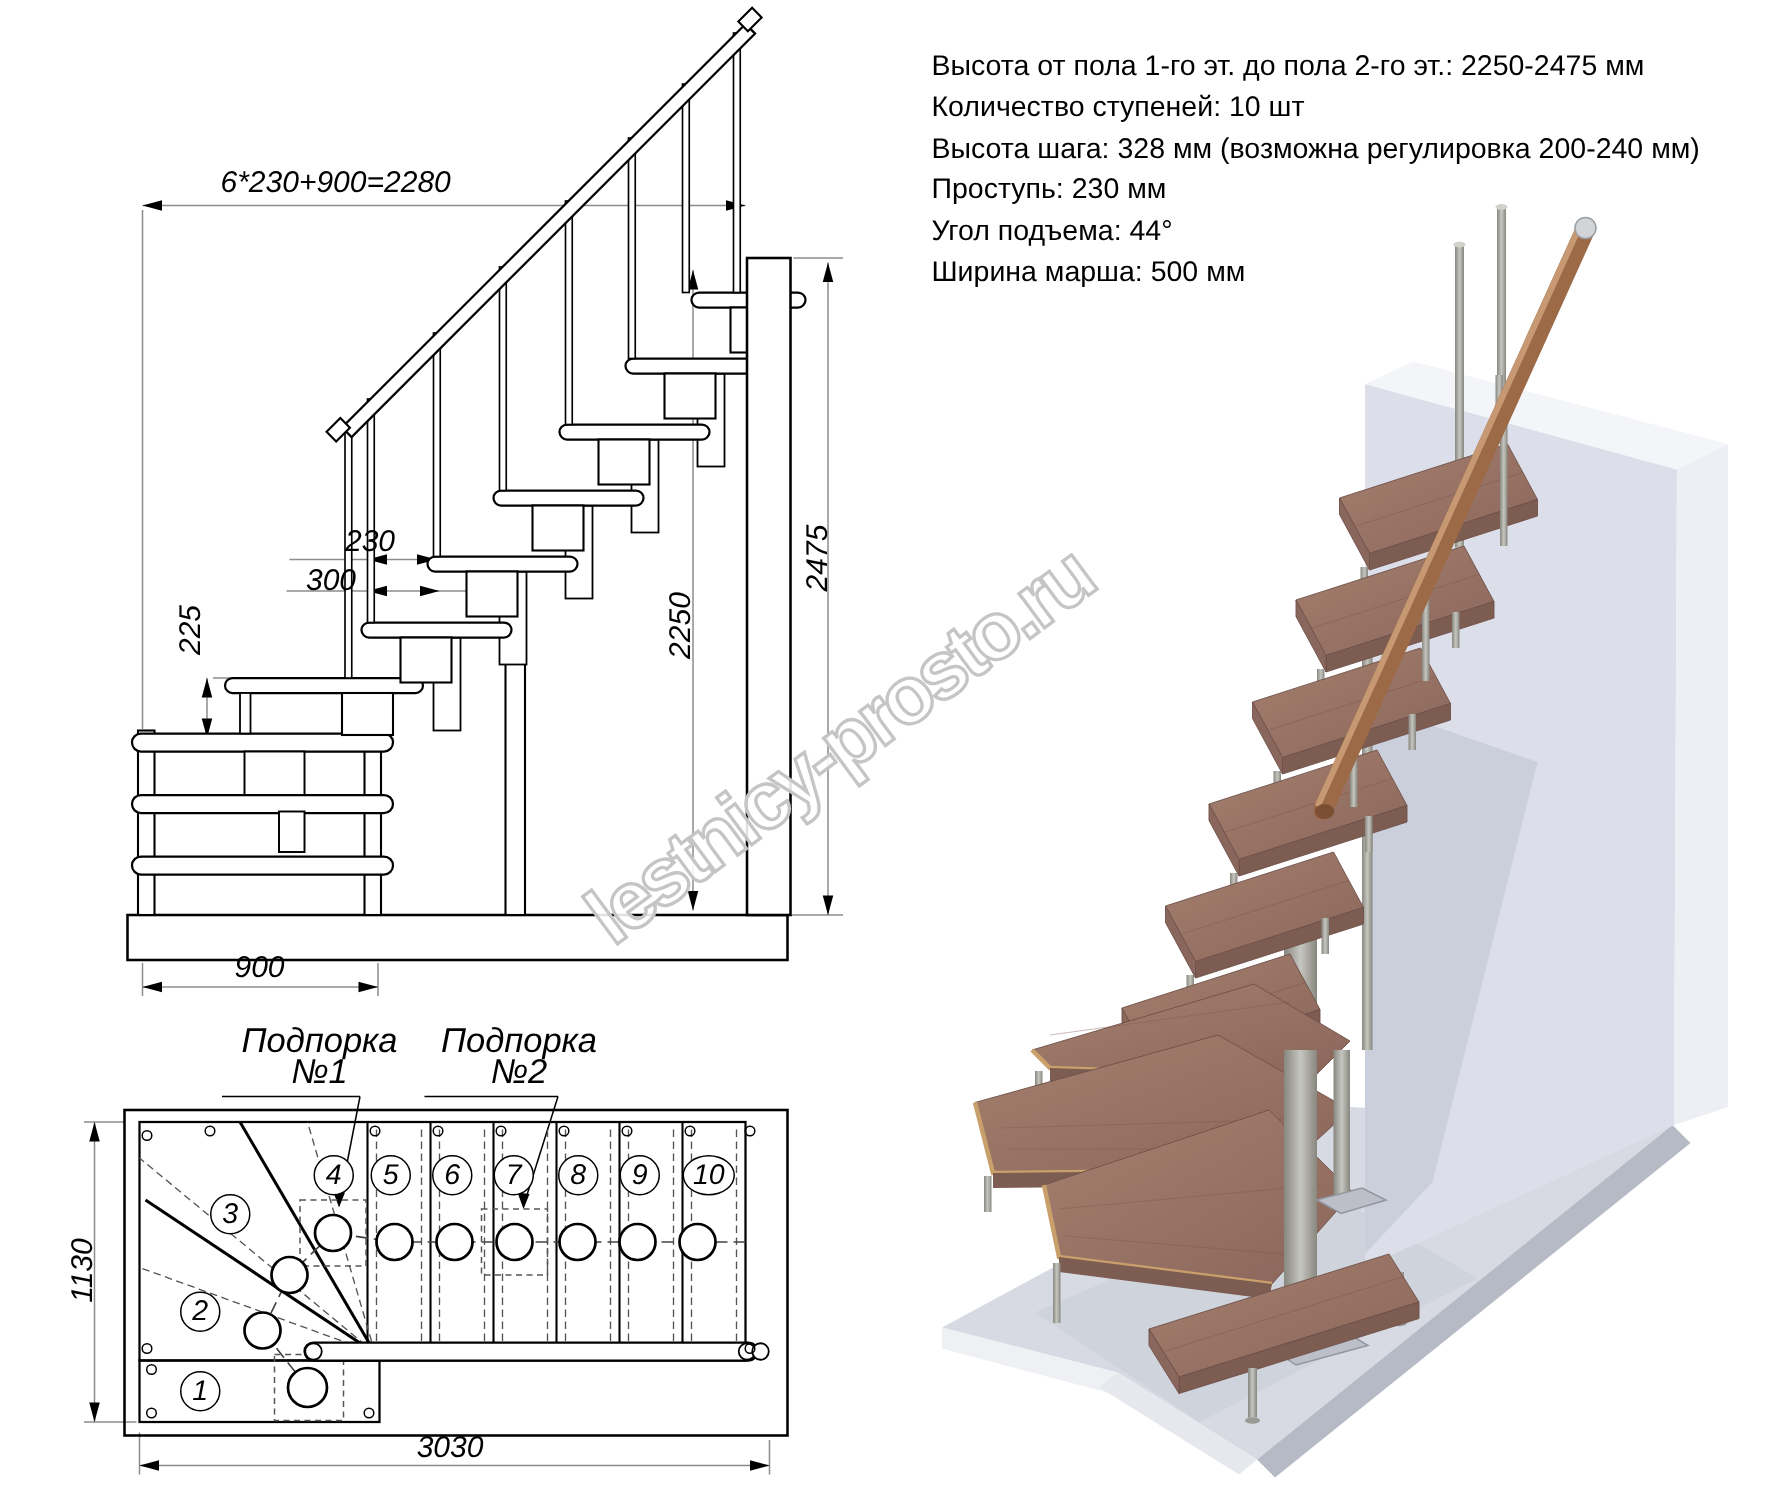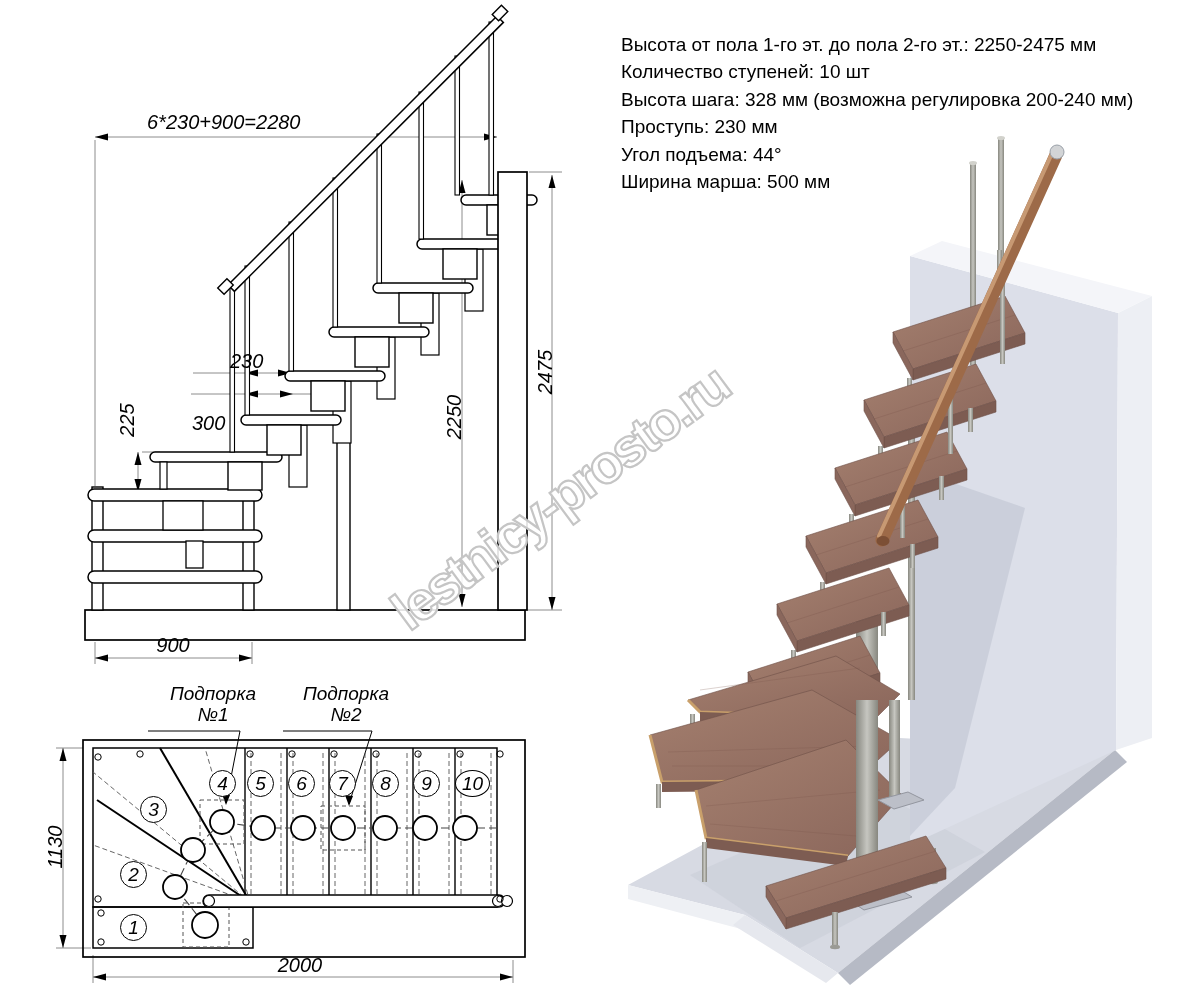--- a/index.html
+++ b/index.html
@@ -8,21 +8,21 @@
   #art{position:absolute;left:0;top:0;z-index:1;}
   .lbl{position:absolute;z-index:3;white-space:nowrap;}
   .dim{font-style:italic;font-size:20px;line-height:20px;color:#000;}
   .rot{transform:rotate(-90deg);transform-origin:50% 50%;text-align:center;}
   .ctr{text-align:center;}
   .spec{position:absolute;left:621px;top:31px;z-index:3;}
   .spec div{font-size:19px;line-height:27.4px;white-space:nowrap;}
   .circle-num{position:absolute;z-index:3;box-sizing:border-box;border:1.7px solid #000;border-radius:50%;
       background:#fff;font-style:italic;font-size:19px;display:flex;align-items:center;justify-content:center;}
   .support-lbl{position:absolute;z-index:3;width:124px;text-align:center;font-style:italic;
-      font-size:19px;line-height:21px;}
+      font-size:23px;line-height:21px;}
   #watermark{position:absolute;left:398px;top:586px;z-index:5;font-weight:bold;font-size:54px;
       letter-spacing:-3px;transform:rotate(-36.5deg);transform-origin:0 50%;
       color:rgba(255,255,255,0.88);-webkit-text-stroke:2.2px #c5c5c5;}
 </style>
 </head>
 <body>
 
 <div id="canvas">
 
 <svg id="art" width="1191" height="993" viewBox="0 0 1191 993">
@@ -364,28 +364,28 @@
   <div>Высота от пола 1-го эт. до пола 2-го эт.: 2250-2475 мм</div>
   <div>Количество ступеней: 10 шт</div>
   <div>Высота шага: 328 мм (возможна регулировка 200-240 мм)</div>
   <div>Проступь: 230 мм</div>
   <div>Угол подъема: 44°</div>
   <div>Ширина марша: 500 мм</div>
 </div>
 
 <div class="lbl dim ctr" style="left:147px;top:112px;width:150px;">6*230+900=2280</div>
 <div class="lbl dim" style="left:194px;top:351px;margin-left:36px;">230</div>
-<div class="lbl dim" style="left:192px;top:377px;margin-top:36px;">300</div>
+<div class="lbl dim" style="left:204px;top:377px;">300</div>
 <div class="lbl dim rot" style="left:102px;top:410px;width:50px;">225</div>
 <div class="lbl dim rot" style="left:419px;top:407px;width:70px;">2250</div>
 <div class="lbl dim rot" style="left:510px;top:362px;width:70px;">2475</div>
 <div class="lbl dim ctr" style="left:133px;top:635px;width:80px;">900</div>
 
 <div class="lbl dim rot" style="left:25px;top:837px;width:60px;">1130</div>
-<div class="lbl dim ctr" style="left:260px;top:955px;width:80px;">2000</div>
+<div class="lbl dim ctr" style="left:260px;top:955px;width:80px;">3030</div>
 
 <div class="support-lbl" style="left:151px;top:683px;">
   <div>Подпорка</div>
   <div>№1</div>
 </div>
 <div class="support-lbl" style="left:284px;top:683px;">
   <div>Подпорка</div>
   <div>№2</div>
 </div>
 

